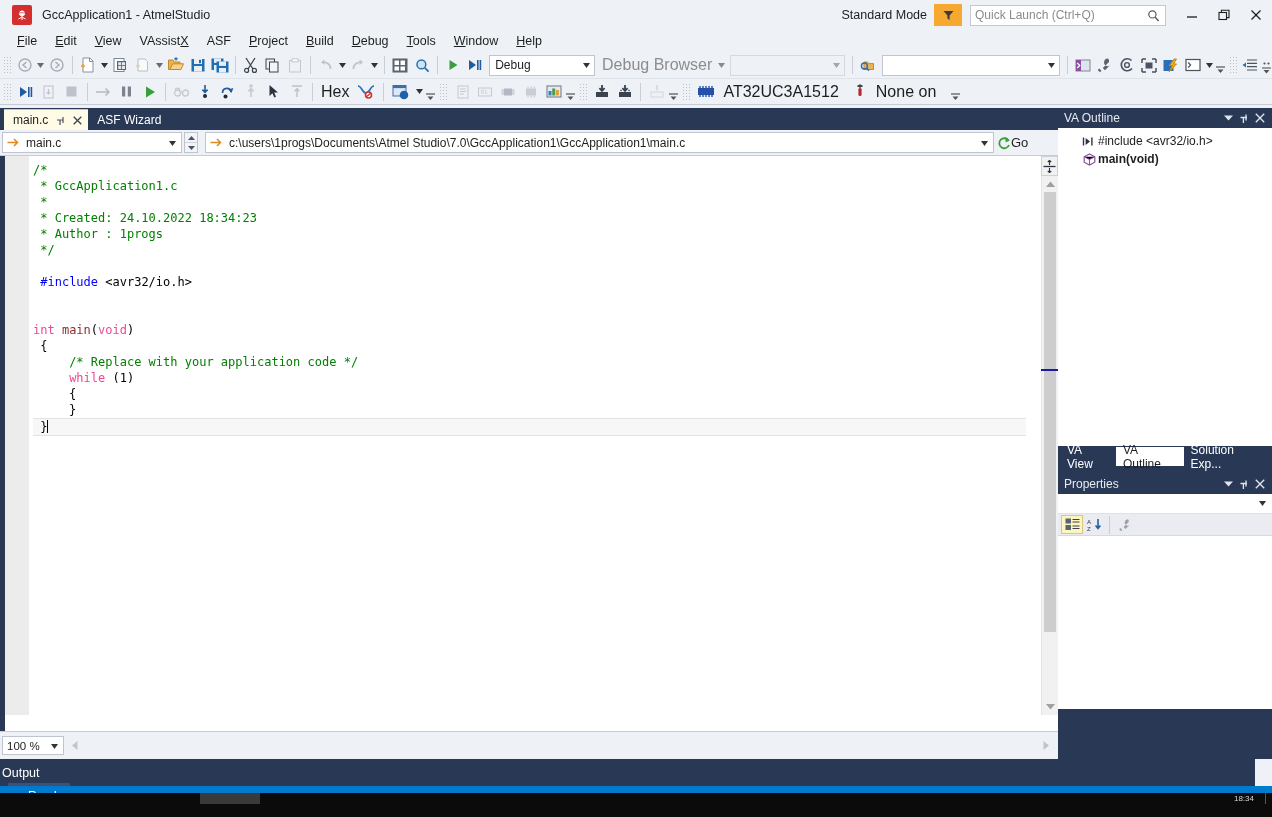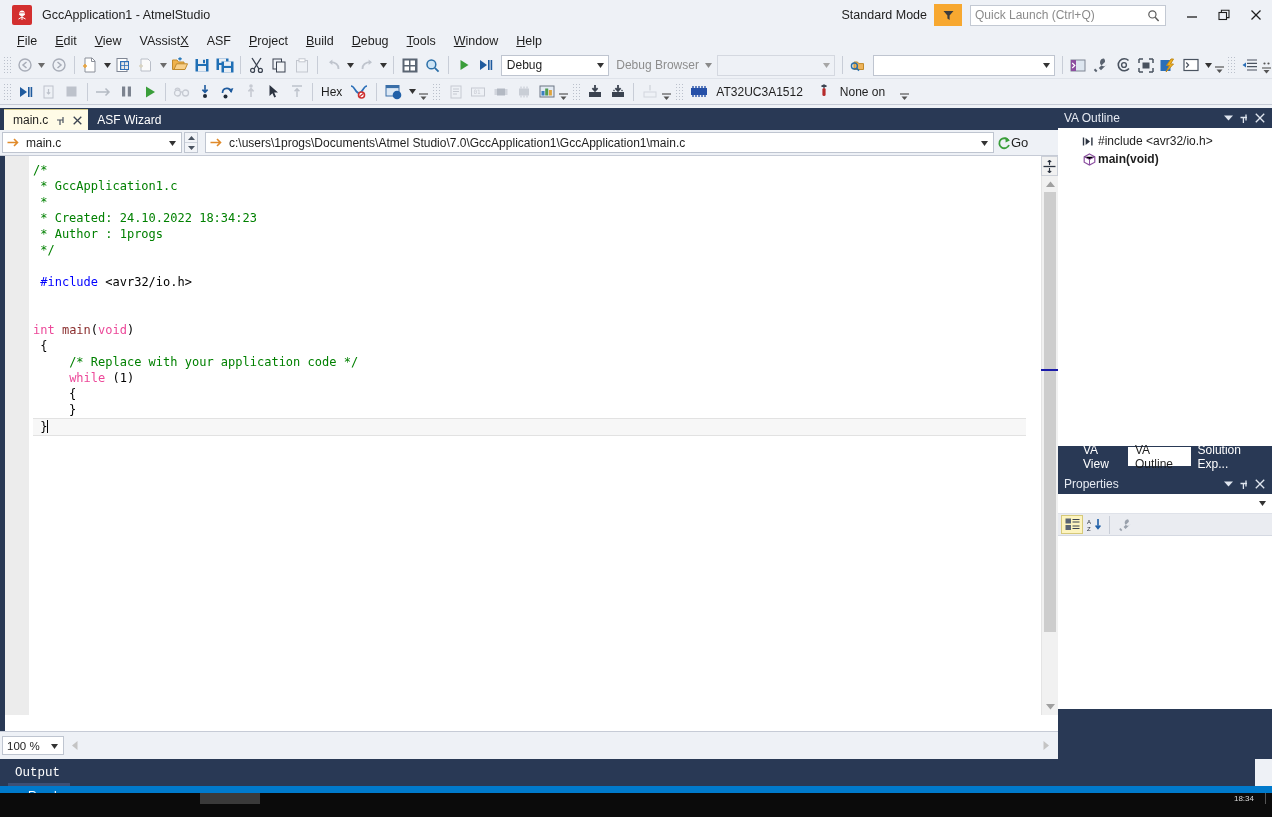--- a/index.html
+++ b/index.html
@@ -61,21 +61,21 @@
   .tb-btn{width:23px;height:22px;display:flex;align-items:center;justify-content:center;position:relative;}
   .tb-btn.wide{width:26px;}
   .tb-sep{width:1px;height:18px;background:#c8cdd7;margin:0 4px;}
   .tb-caret{width:11px;height:22px;display:flex;align-items:center;justify-content:center;}
   .tb-combo{
     height:21px;background:#fff;border:1px solid #bfc5d0;display:flex;align-items:center;
     padding:0 0 0 5px;font-size:12px;color:#1e1e1e;position:relative;
   }
   .tb-combo .cb-arrow{position:absolute;right:4px;top:7px;}
   .tb-combo.disabled{background:#eef1f6;border:1px solid #d4d8e0;color:#8d8d8d;}
-  .tb-label{font-size:12px;color:#1e1e1e;margin:0 4px;white-space:nowrap;}
+  .tb-label{font-size:16px;color:#1e1e1e;margin:0 4px;white-space:nowrap;}
   .tb-label.dim{color:#8d8d8d;}
   .overflow{width:11px;height:22px;display:flex;flex-direction:column;align-items:center;justify-content:flex-end;padding-bottom:2px;}
 
   
   .body-area{position:absolute;left:0;top:108px;right:0;bottom:58px;background:#293955;}
 
   
   .editor-pane{position:absolute;left:0;top:0;width:1058px;bottom:28px;}
   .tabstrip{height:22px;background:#293955;display:flex;align-items:flex-end;padding-left:4px;}
   .tab{
@@ -152,33 +152,33 @@
     height:20px;background:#293955;display:flex;align-items:center;
     padding:0 4px 0 6px;color:#e6eaf2;font-size:12px;
   }
   .panel-head .spacer{flex:1;}
   .panel-head .hbtn{width:16px;height:18px;display:flex;align-items:center;justify-content:center;}
   .panel-body{background:#fff;}
   .outline-row{display:flex;align-items:center;height:18px;padding-left:22px;font-size:12px;}
   .outline-row .oico{width:18px;display:flex;align-items:center;justify-content:center;}
   .outline-row.bold{font-weight:bold;}
 
-  .dock-tabs{height:20px;display:flex;align-items:flex-end;background:#293955;padding-left:18px;}
+  .dock-tabs{height:20px;display:flex;align-items:flex-end;background:#293955;padding-left:2px;}
   .dock-tab{height:19px;padding:0 7px;display:flex;align-items:center;font-size:12px;color:#fff;}
   .dock-tab.active{background:#fff;color:#1e1e1e;}
 
   .prop-toolbar{height:22px;background:#eaecf1;display:flex;align-items:center;padding-left:3px;
                 border-bottom:1px solid #d5d9e2;}
   .prop-tb-btn{width:22px;height:19px;display:flex;align-items:center;justify-content:center;}
   .prop-tb-btn.sel{background:#fdf4bf;border:1px solid #d6c97a;}
   .prop-combo-row{height:20px;background:#fff;border-bottom:1px solid #dfe2e9;position:relative;}
 
   
   .output-bar{position:absolute;left:0;right:17px;bottom:31px;height:27px;background:#293955;
-              display:flex;align-items:center;padding-left:15px;font-family:Liberation Mono, monospace;}
+              display:flex;align-items:center;padding-left:2px;}
   .output-bar .lbl{color:#fff;font-size:12.5px;}
   .output-underline{position:absolute;left:8px;bottom:0;width:62px;height:3px;background:#3e5075;}
   .statusbar{
     position:absolute;left:0;right:0;bottom:11px;height:20px;background:#007acc;
     display:flex;align-items:center;color:#fff;font-size:12px;
   }
   .status-ready{padding-left:8px;margin-left:20px;}
   .status-right{margin-left:auto;display:flex;}
   .status-right span{display:inline-block;text-align:center;}
   .sb-ln{width:100px;}

